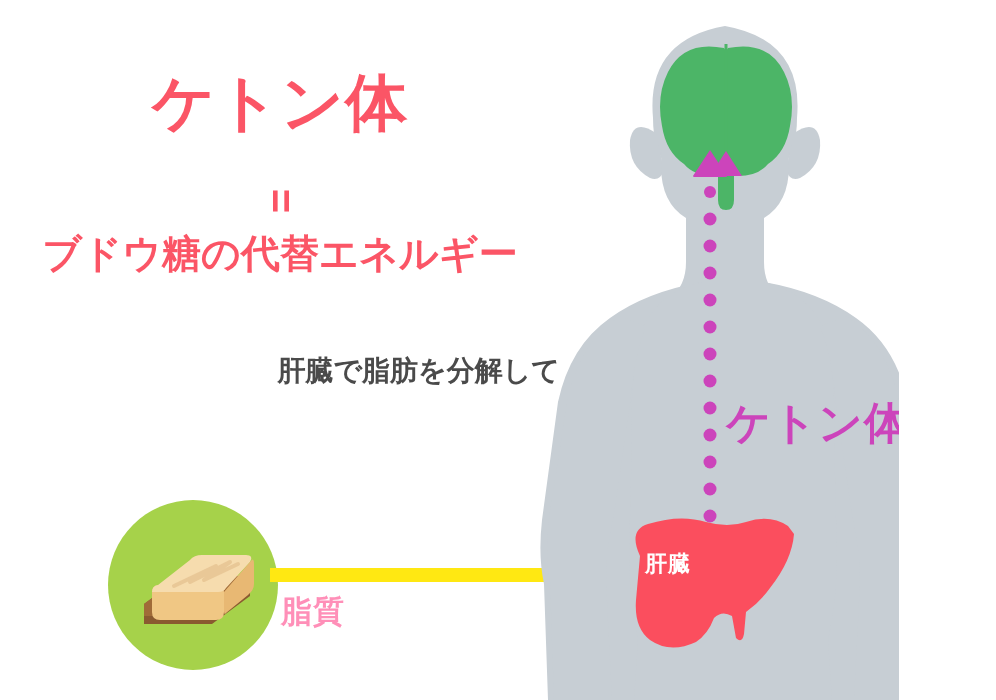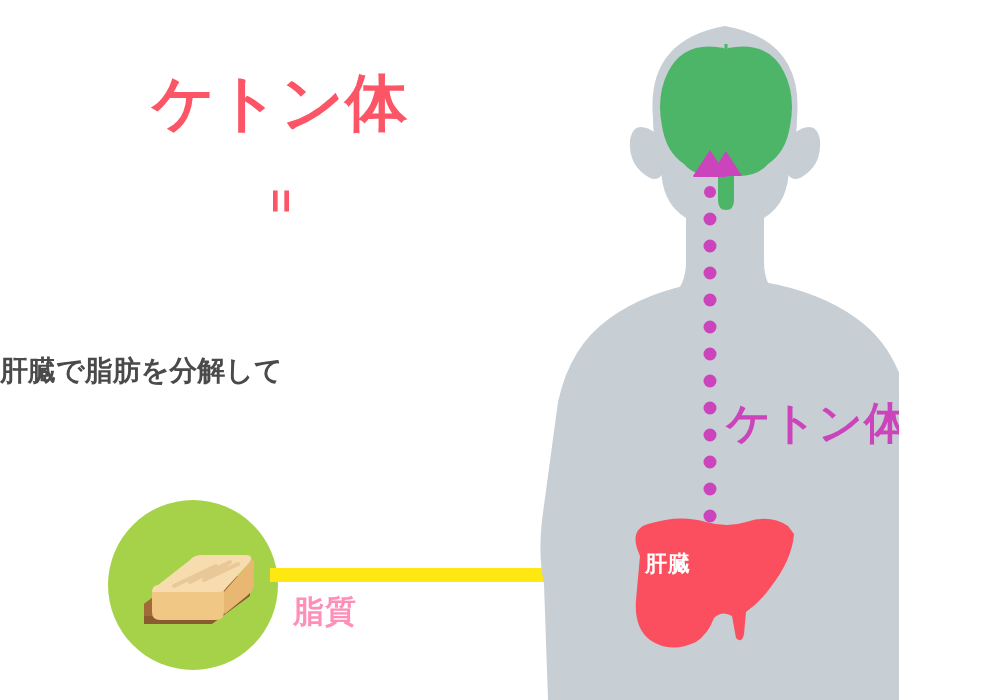--- a/index.html
+++ b/index.html
@@ -58,21 +58,21 @@
     font-weight: 700;
     line-height: 1.0;
     color: #fb5566;
     white-space: nowrap;
   }
   .desc {
     position: absolute;
     left: 0;
     top: 345px;
     width: 560px;
-    text-align: left;
+    text-align: right;
     color: #4a4a4a;
     font-size: 28px;
     font-weight: 700;
     line-height: 1.85;
   }
   .desc-line { display: block; white-space: nowrap; }
 
   
   .fat-badge {
     position: absolute;
@@ -86,21 +86,20 @@
   .fat-badge svg { display: block; }
   .fat-label {
     position: absolute;
     left: 281px;
     top: 591px;
     font-size: 31px;
     font-weight: 700;
     color: #ff8fb8;
     letter-spacing: 1px;
     white-space: nowrap;
-    margin-left: 12px;
   }
 
   
   .fat-arrow {
     position: absolute;
     left: 270px;
     top: 558px;
     width: 365px;
     height: 34px;
   }
@@ -140,20 +139,21 @@
 <body>
 
 <div id="stage">
 
   <div class="title-main">ケトン体</div>
 
   <div class="equals-mark">
     <span>=</span>
   </div>
 
+  <div class="title-sub">ブドウ糖の代替エネルギー</div>
 
   <div class="desc">
     <span class="desc-line">肝臓で脂肪を分解して</span>
   </div>
 
   <div class="fat-badge">
     <svg width="170" height="170" viewBox="0 0 170 170">
 
       <path d="M36 104 L74 76 L142 76 L142 96 L104 124 L36 124 Z" fill="#8a5a30"></path>
       <path d="M36 104 L74 76 L142 76 L142 88 L104 116 L36 116 Z" fill="#a06b38"></path>

